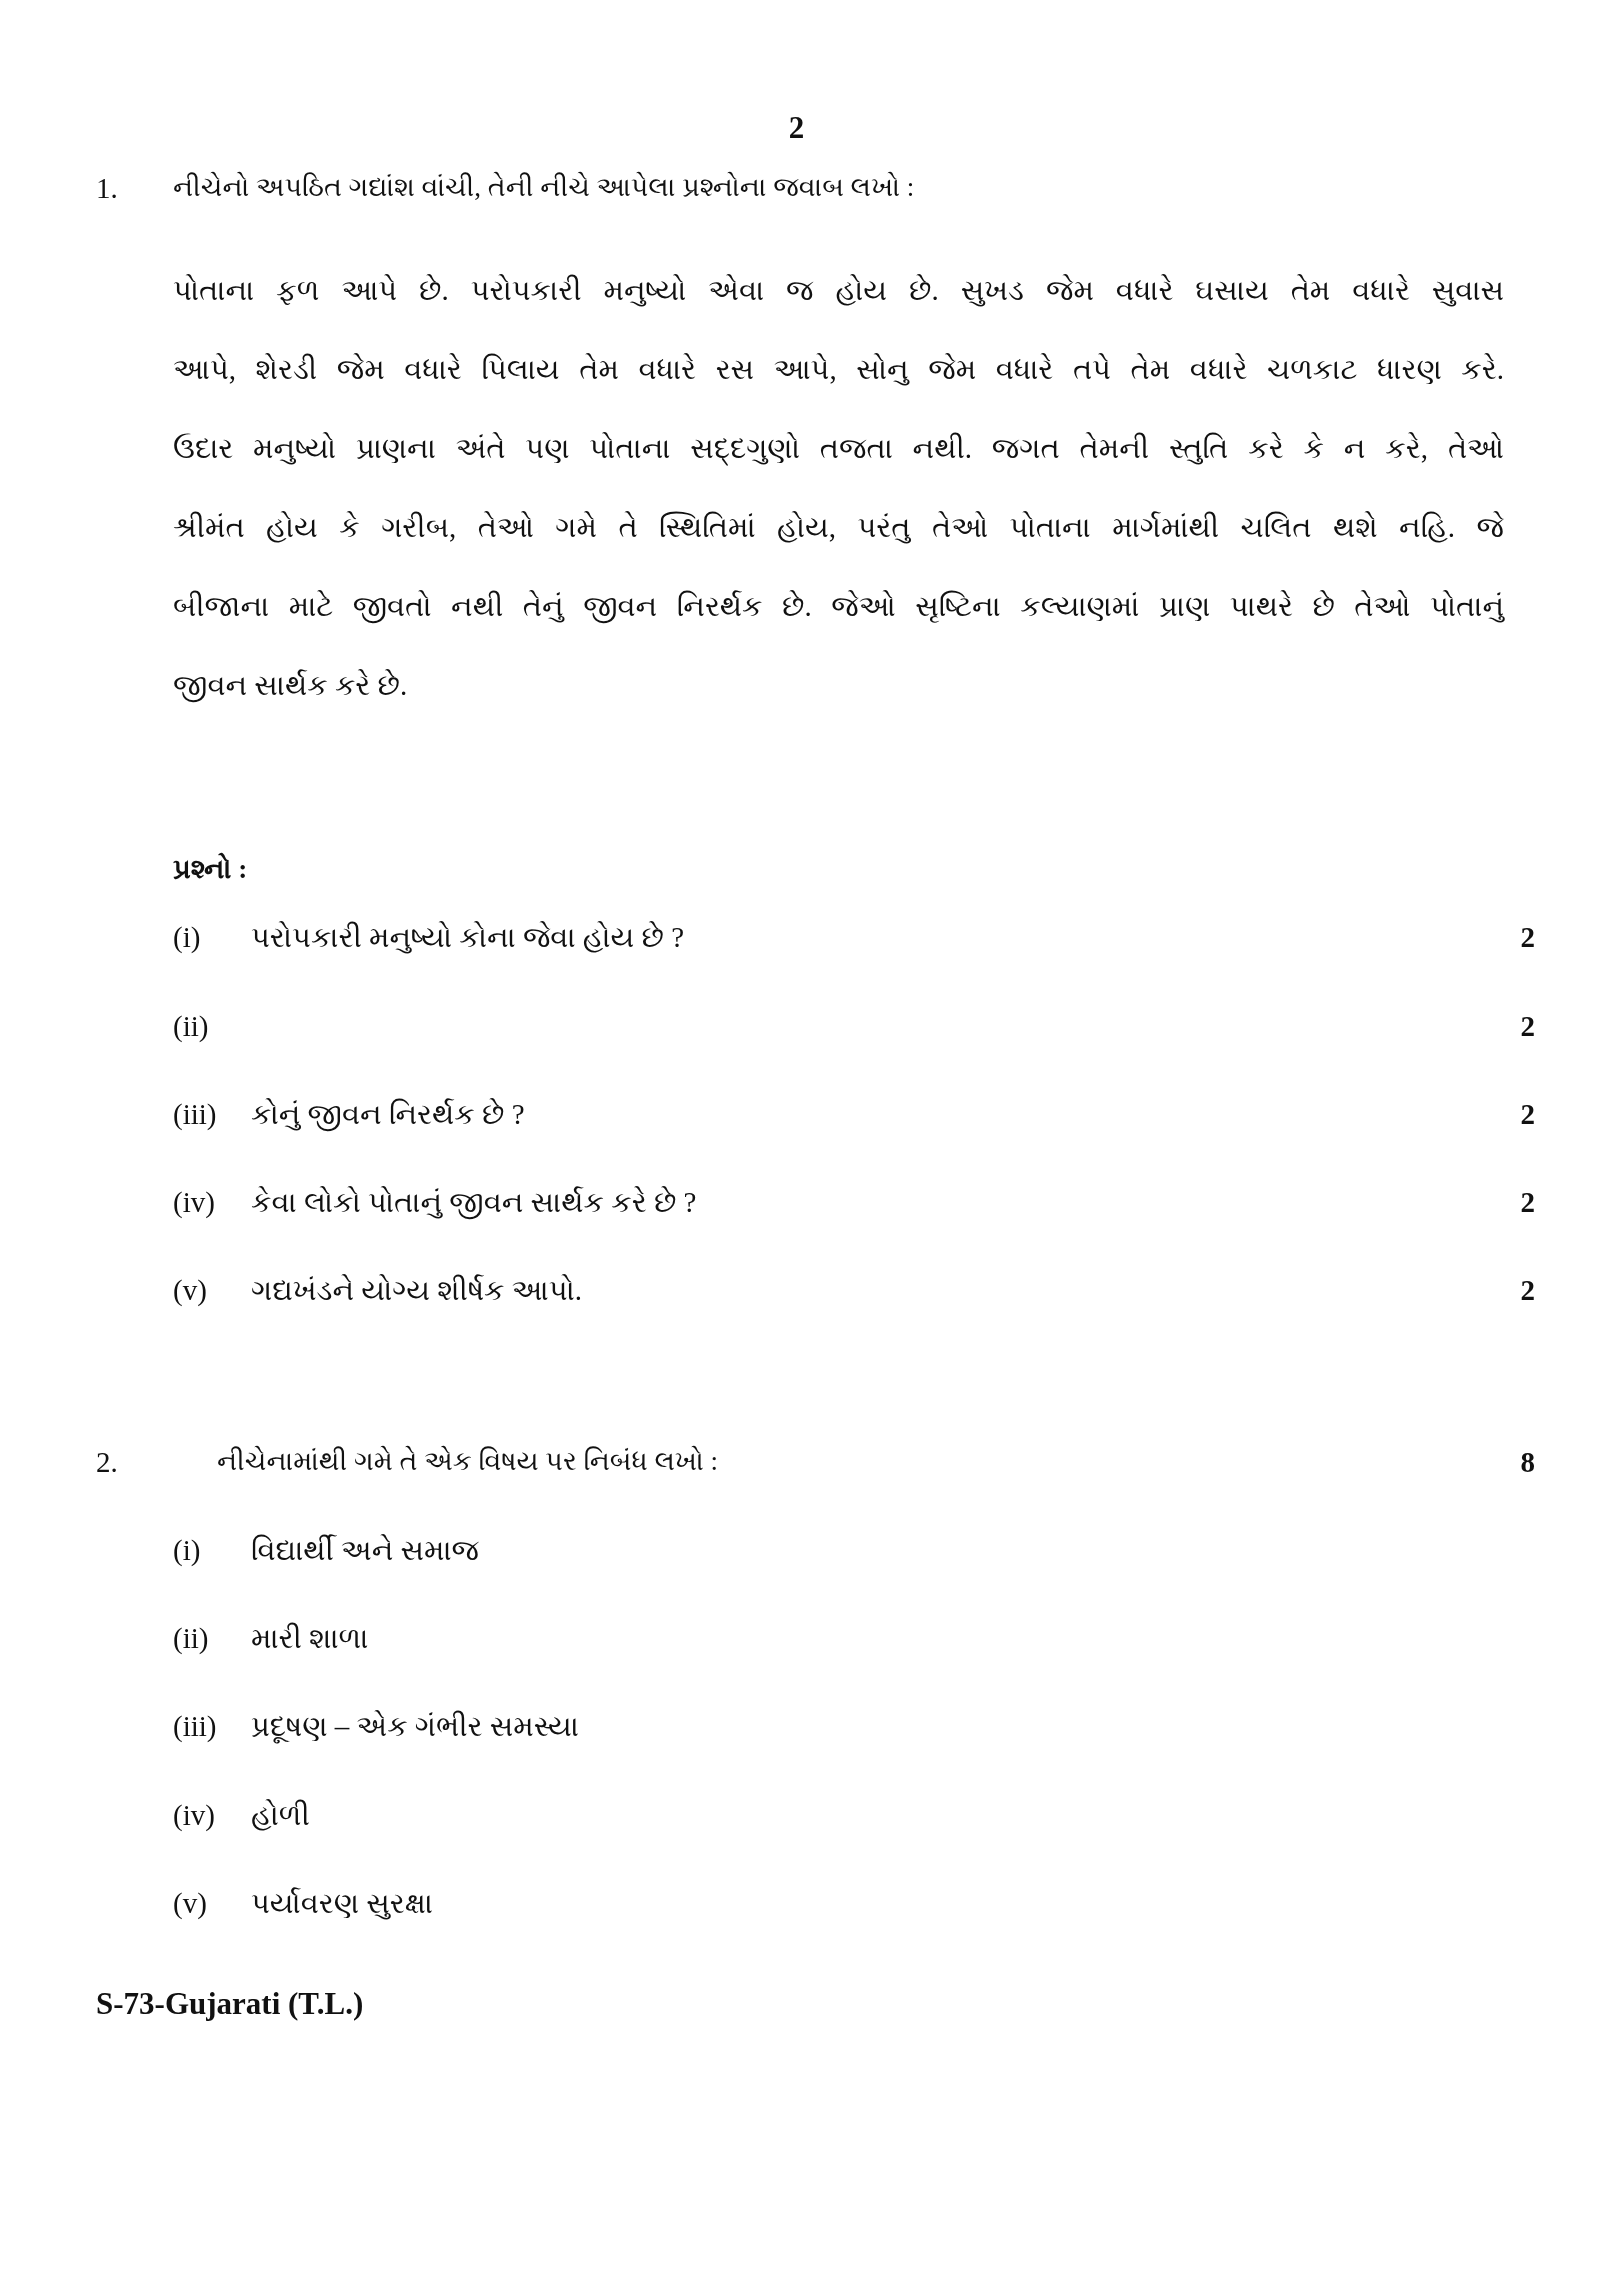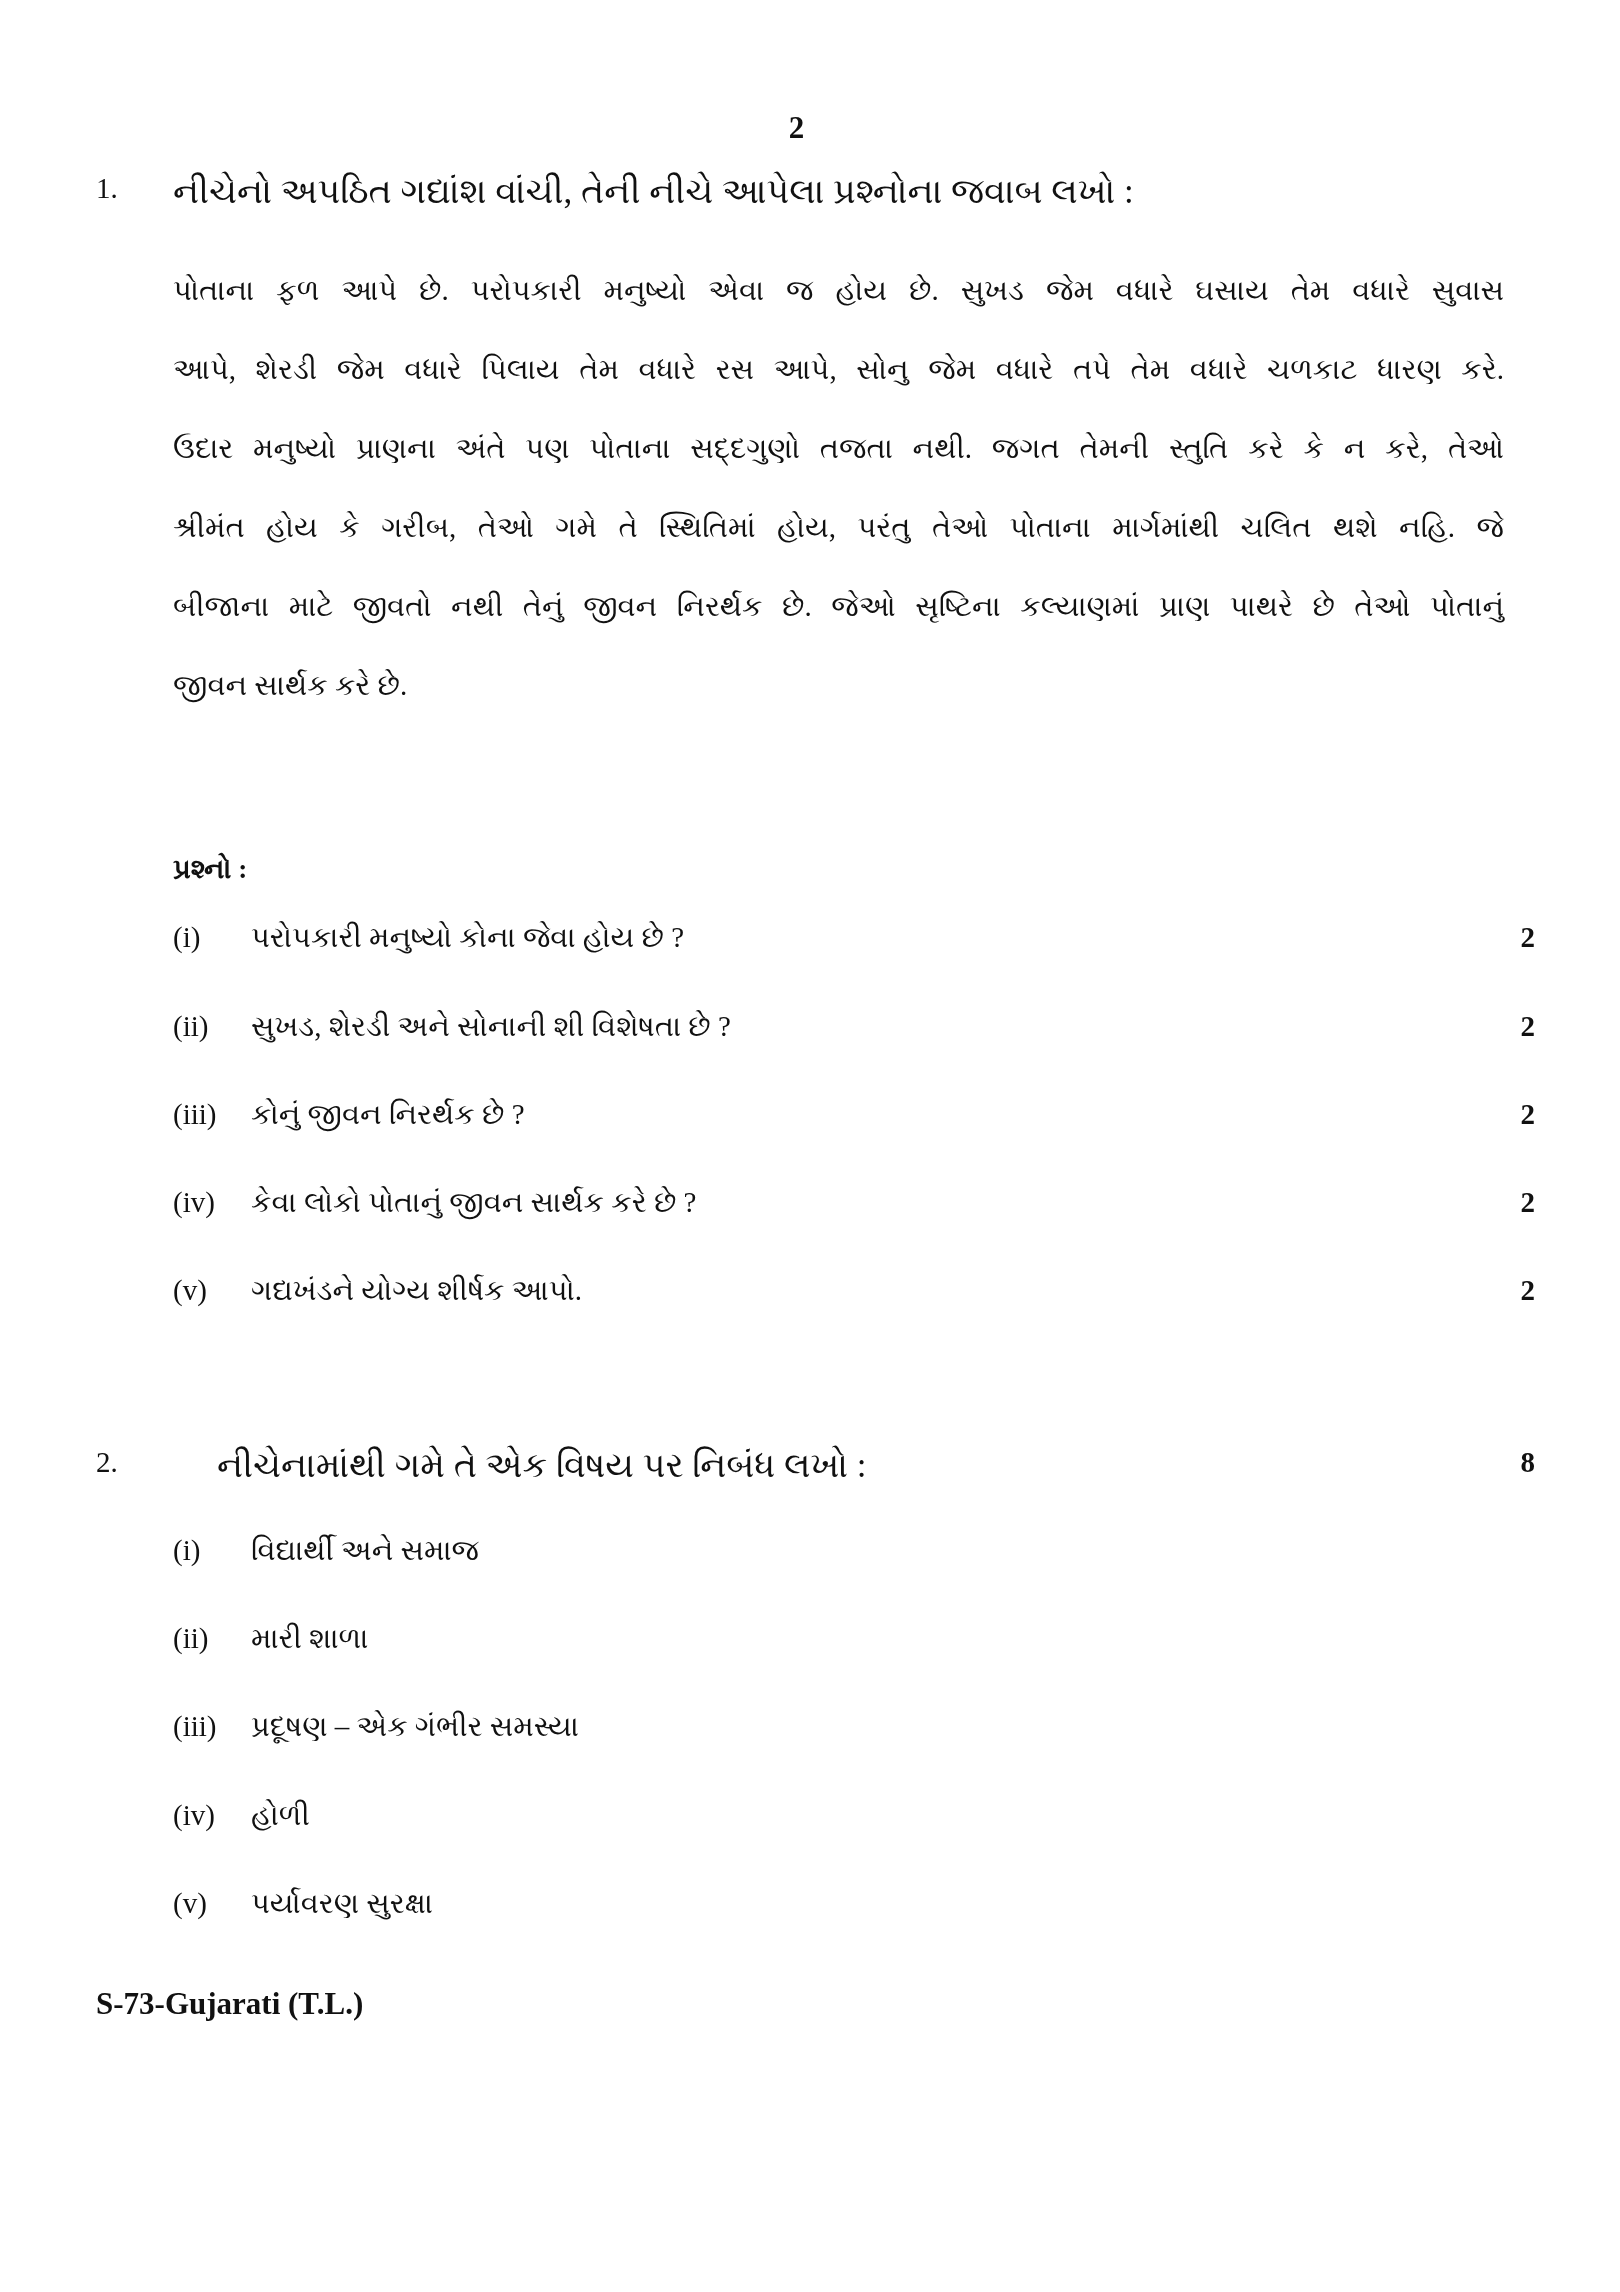--- a/index.html
+++ b/index.html
@@ -25,21 +25,21 @@
       font-size: 31px;
     }
     .q-num {
       position: absolute;
       left: 96px;
       font-size: 29px;
     }
     .q-text {
       position: absolute;
       left: 173px;
-      font-size: 35px;
+      font-size: 27px;
       white-space: nowrap;
     }
     .passage {
       position: absolute;
       left: 173px;
       top: 251px;
       width: 1331px;
       font-size: 29px;
       line-height: 79px;
       text-align: justify;
@@ -110,21 +110,20 @@
   <div class="subhead" style="top:854px;">પ્રશ્નો :</div>
 
   <div class="item" style="top:921px;">
     <span class="roman">(i)</span>
     <span>પરોપકારી મનુષ્યો કોના જેવા હોય છે ?</span>
   </div>
   <div class="marks" style="top:921px;">2</div>
 
   <div class="item" style="top:1010px;">
     <span class="roman">(ii)</span>
-    <span>સુખડ, શેરડી અને સોનાની શી વિશેષતા છે ?</span>
   </div>
   <div class="marks" style="top:1010px;">2</div>
 
   <div class="item" style="top:1098px;">
     <span class="roman">(iii)</span>
     <span>કોનું જીવન નિરર્થક છે ?</span>
   </div>
   <div class="marks" style="top:1098px;">2</div>
 
   <div class="item" style="top:1186px;">

